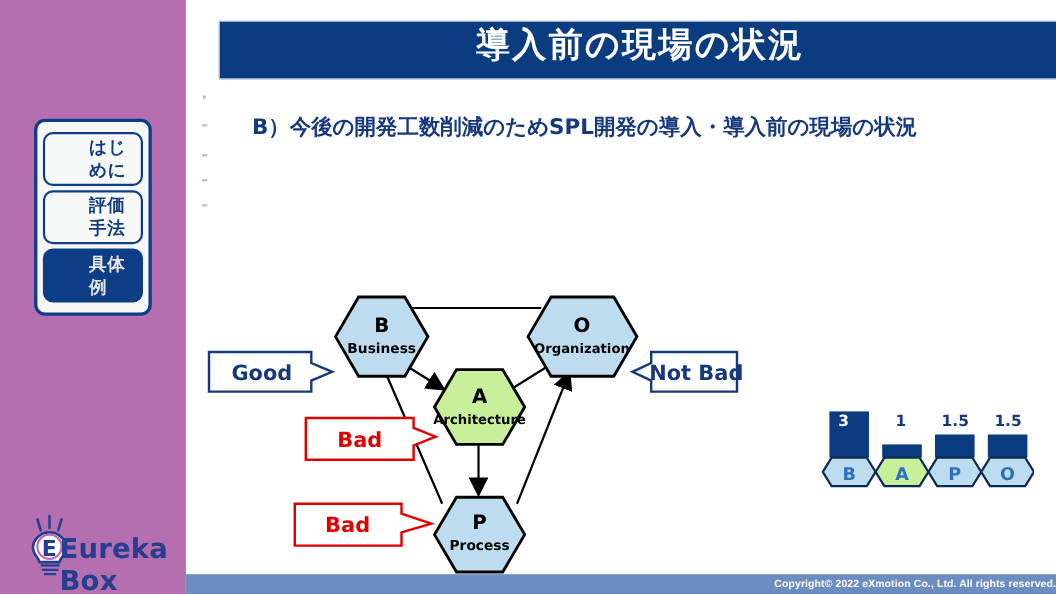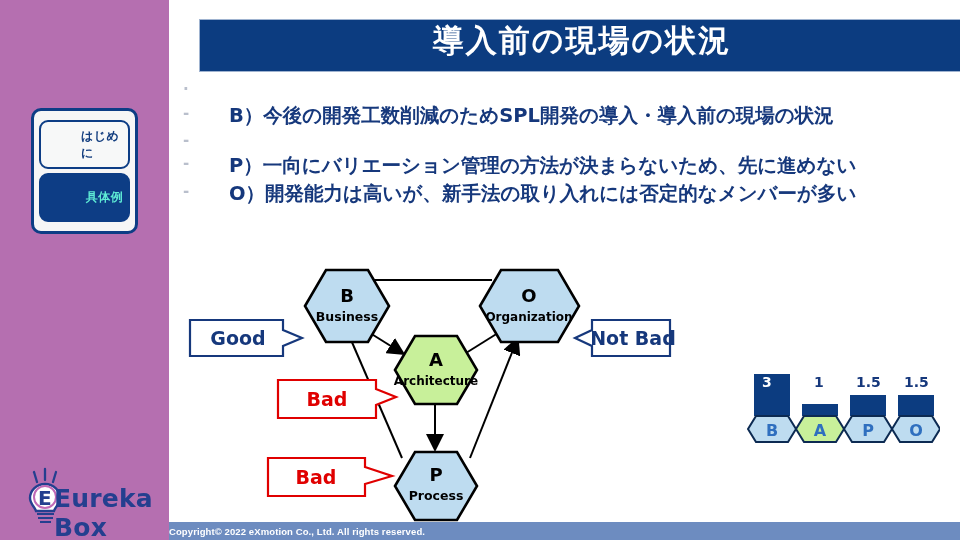--- a/index.html
+++ b/index.html
@@ -19,23 +19,23 @@
   }
   #nav{
     position:absolute;left:31px;top:108px;width:107px;
     border:3px solid #0d3d85;border-radius:10px;background:#f6f6f6;
     padding:5px 5px;box-sizing:border-box;
   }
   .nav-item{
     height:45px;margin:4px 0;border:2px solid #0d3d85;border-radius:9px;
     background:#f7f8f8;color:#123d7f;
     display:flex;align-items:center;justify-content:center;
-    font-size:12px;font-weight:bold;letter-spacing:.5px;padding-left:40px;
-  }
-  .nav-item.active{background:#0d3d85;color:#5eead4;border-color:#0d3d85;}
+    font-size:16px;font-weight:bold;letter-spacing:.5px;padding-left:40px;
+  }
+  .nav-item.active{background:#0d3d85;color:#e5e5e5;border-color:#0d3d85;}
 
   
   #logo{position:absolute;left:14px;top:466px;width:150px;height:62px;}
   #logo-text{
     position:absolute;left:40px;top:18px;
     font-size:25px;font-weight:bold;color:#243f8f;
     font-family:"DejaVu Sans",sans-serif;letter-spacing:.2px;
   }
 
   
@@ -69,34 +69,37 @@
   #diagram svg{display:block;}
 
   
   #chart{position:absolute;left:740px;top:362px;width:200px;height:95px;}
   #chart svg{display:block;}
 
   
   #footer{
     position:absolute;left:169px;top:522px;width:791px;height:18px;
     background:#6d8cc0;color:#ffffff;
-    display:flex;align-items:center;justify-content:flex-start;
+    display:flex;align-items:center;justify-content:flex-end;
     font-size:9.5px;font-weight:bold;letter-spacing:.1px;
   }
 </style>
 </head>
 <body>
 
 <div id="slide">
 
   <div id="rail">
 
     <div id="nav">
       <div class="nav-item">
         <span>はじめに</span>
+      </div>
+      <div class="nav-item">
+        <span>評価手法</span>
       </div>
       <div class="nav-item active">
         <span>具体例</span>
       </div>
     </div>
 
     <div id="logo">
       <svg width="150" height="62" viewBox="0 0 150 62">
         <g stroke="#243f8f" stroke-width="2.3" stroke-linecap="round" fill="none">
           <line x1="20" y1="6" x2="23" y2="16"></line>
@@ -126,25 +129,23 @@
     </div>
     <div class="b2">
       <span class="mk">-</span>
       <span>B）今後の開発工数削減のためSPL開発の導入・導入前の現場の状況</span>
     </div>
     <div class="b2">
       <span class="mk">-</span>
     </div>
     <div class="b2">
       <span class="mk">-</span>
-      <span>P）一向にバリエーション管理の方法が決まらないため、先に進めない</span>
-    </div>
-    <div class="b2">
-      <span class="mk">-</span>
-      <span>O）開発能力は高いが、新手法の取り入れには否定的なメンバーが多い</span>
+    </div>
+    <div class="b2">
+      <span class="mk">-</span>
     </div>
   </div>
 
   <div id="diagram">
     <svg width="500" height="265" viewBox="0 0 500 265">
       <defs>
         <marker id="ah" markerWidth="9" markerHeight="9" refX="7" refY="4.5" orient="auto">
           <path d="M0,0 L9,4.5 L0,9 z" fill="#000"></path>
         </marker>
       </defs>

